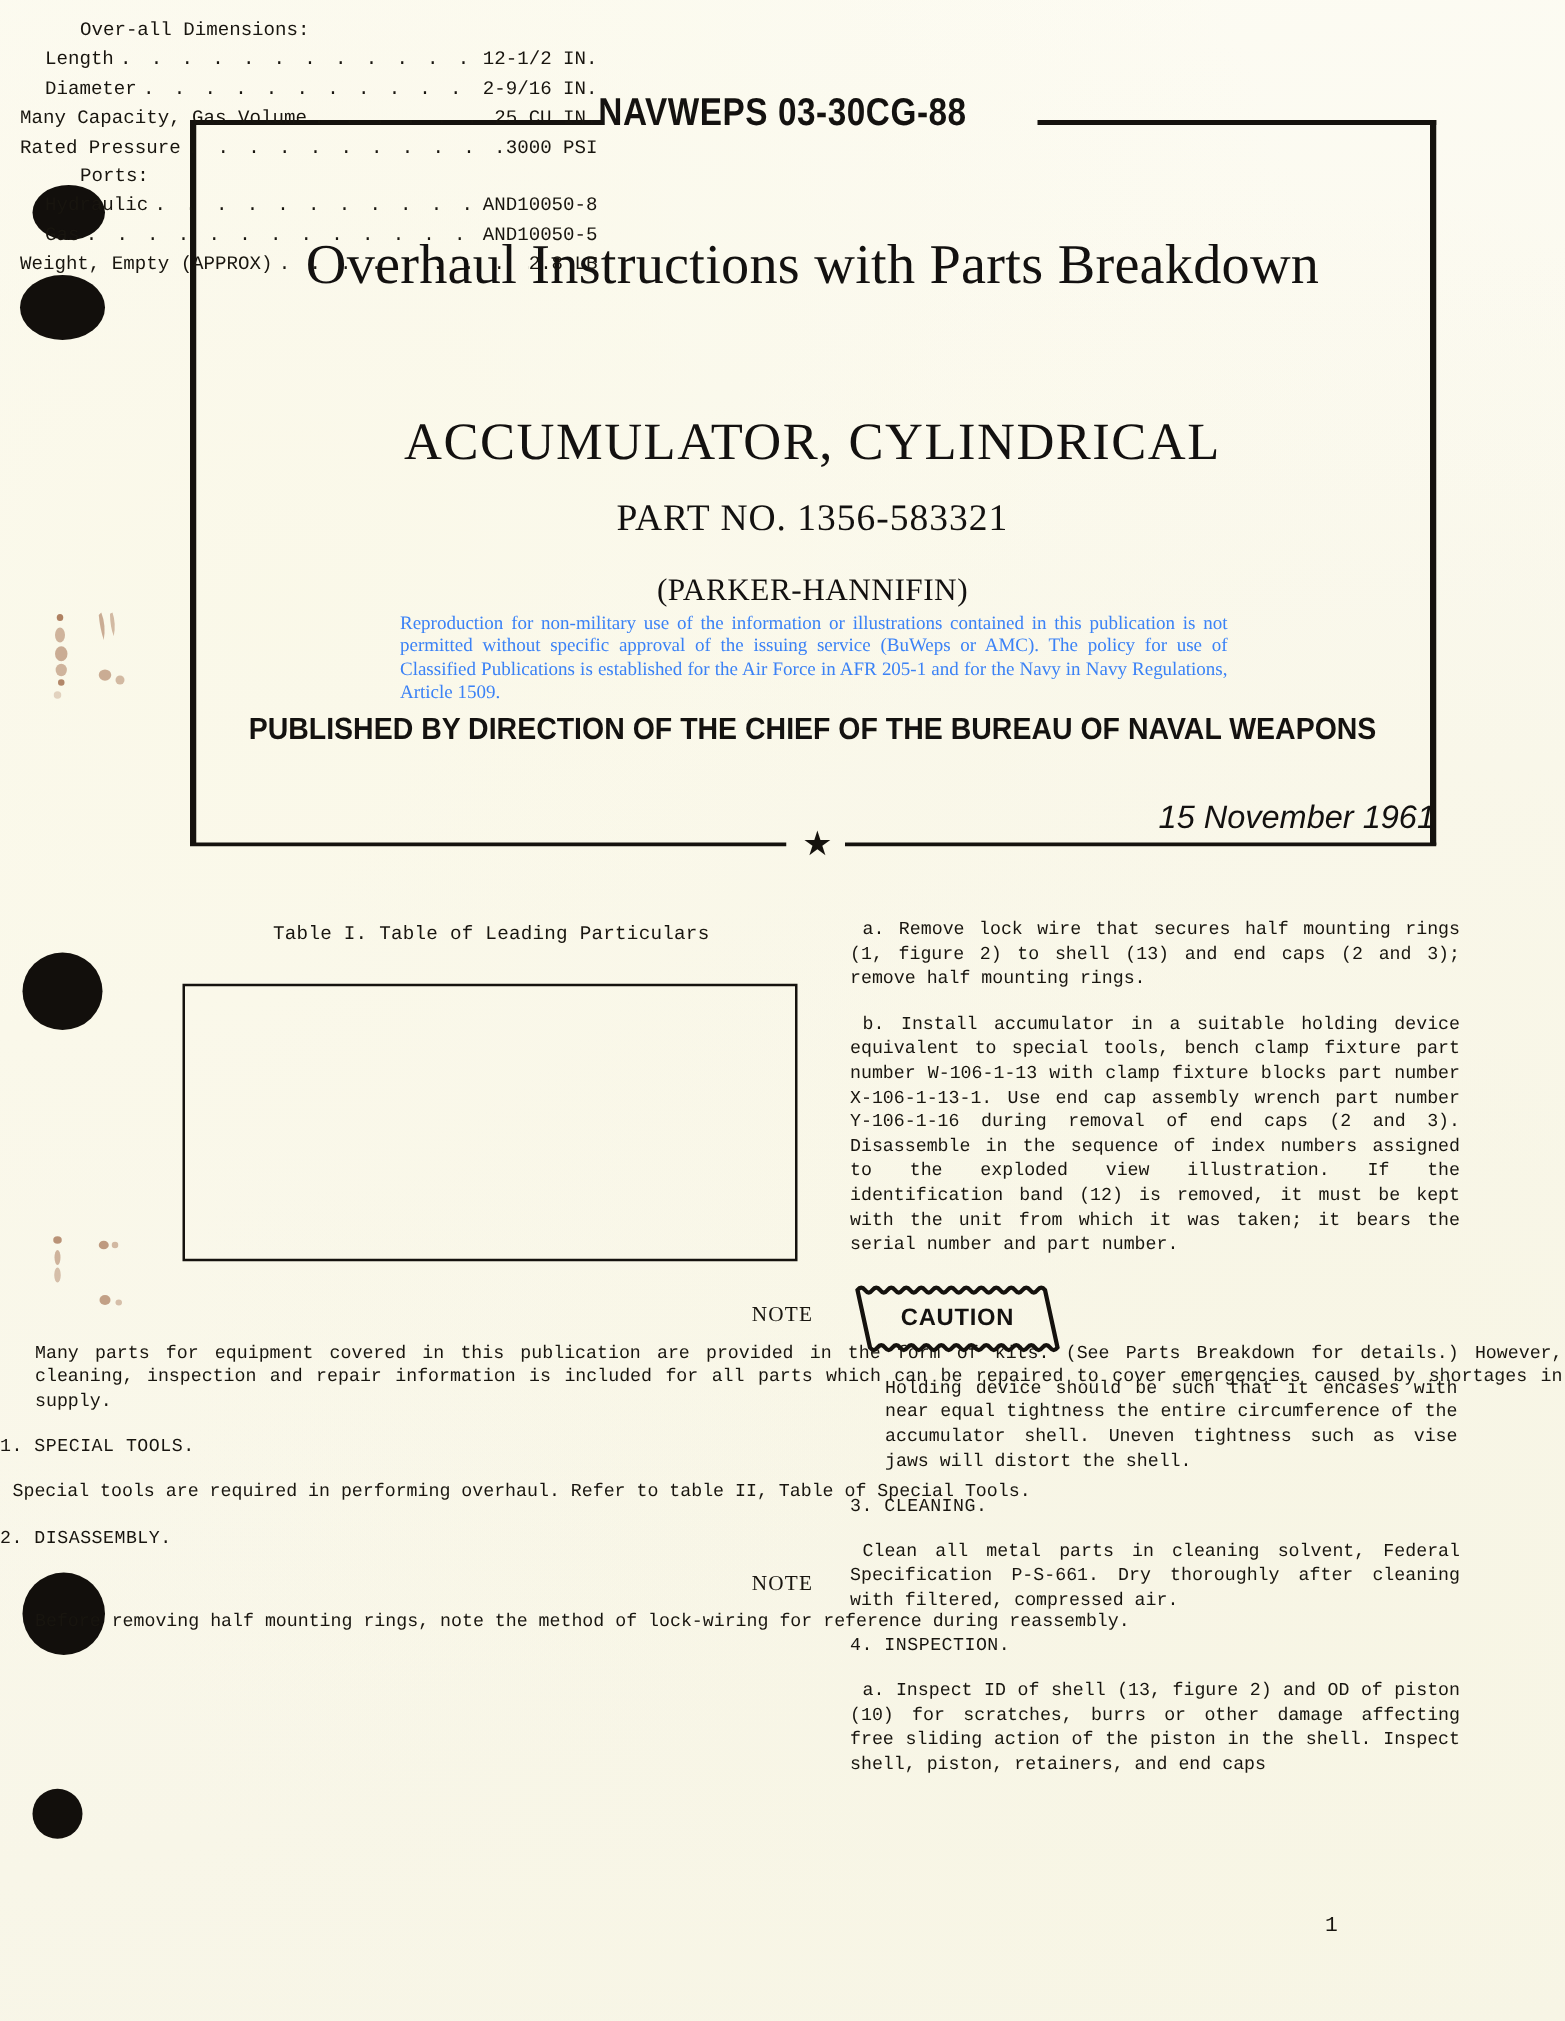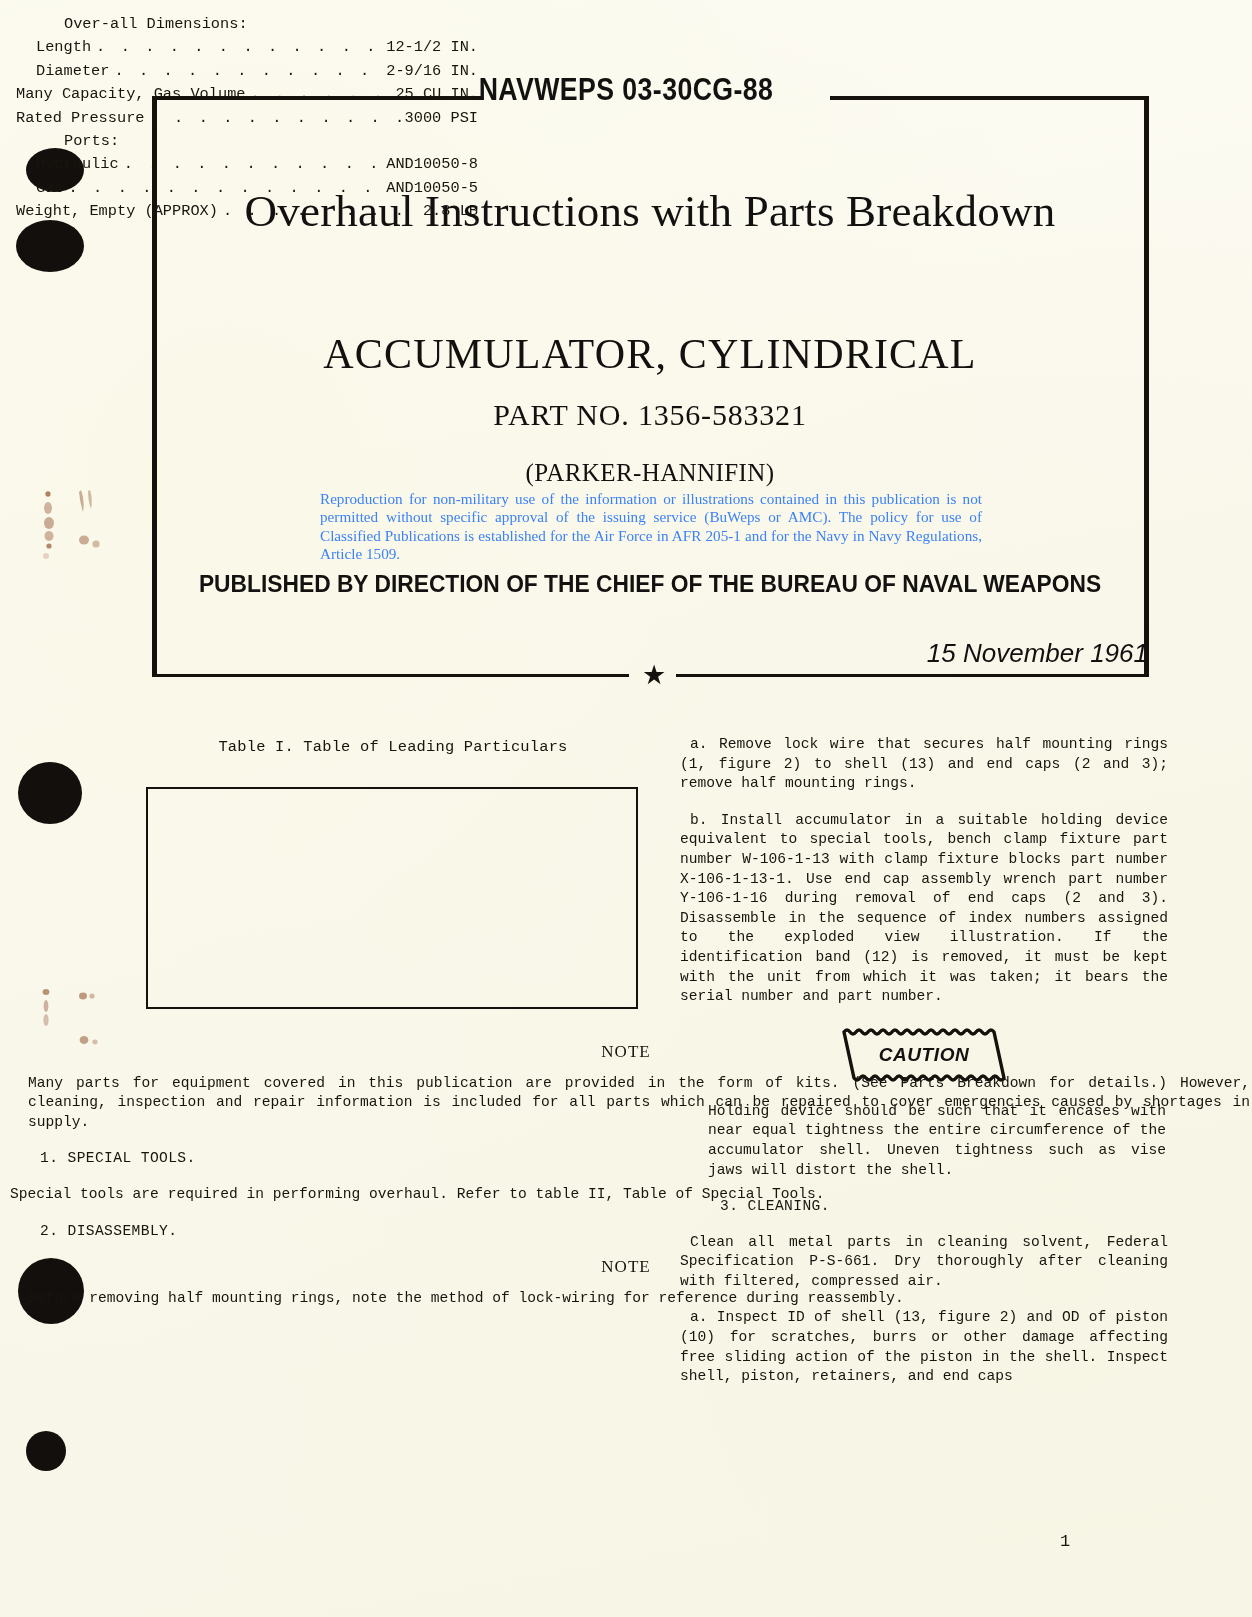--- a/index.html
+++ b/index.html
@@ -203,21 +203,20 @@
   .para {
     margin: 0 0 17px 0;
     text-align: justify;
     text-align-last: left;
     hyphens: none;
   }
   .para.indent { text-indent: 10px; }
   .head {
     margin: 0 0 16px 0;
     letter-spacing: 0.4px;
-    padding-left: 40px;
   }
   .note-label {
     margin: 0 0 12px 0;
     text-align: center;
     font-family: "Liberation Serif", serif;
     font-size: 17px;
     letter-spacing: 1px;
   }
   .note-body {
     margin: 0 0 17px 0;
@@ -275,22 +274,20 @@
     color: #18150f;
   }
   .trow .val { flex: 0 0 auto; }
   .sub { padding-left: 20px; }
   .plain { white-space: nowrap; margin-left: 48px; }
 
   
   #caution-wrap {
     margin: 6px 0 16px 0;
     display: flex;
-    justify-content: center;
-    font-style: italic;
   }
   #caution-box {
     position: relative;
     width: 172px;
     height: 62px;
     display: flex;
     align-items: center;
     justify-content: center;
   }
   #caution-box .scallop {
@@ -440,17 +437,18 @@
                    q-3,4 -6,0 q-3,-4 -6,0 q-3,4 -6,0 q-3,-4 -6,0 q-3,4 -6,0 q-3,-4 -6,0 q-3,4 -6,0 q-3,-4 -6,0 q-3,4 -6,0 q-3,-4 -6,0 q-3,4 -6,0 q-3,-4 -6,0 q-3,4 -6,0 q-3,-4 -6,0 q-3,4 -6,0 q-3,-4 -6,0 q-3,4 -6,0 q-3,-4 -6,0 q-3,4 -6,0 q-3,-4 -6,0 q-3,4 -6,0 q-3,-4 -6,0 q-3,4 -6,0 q-3,-4 -6,0 q-3,4 -6,0
                    Z"></path>
         </svg>
         <span id="caution-label">CAUTION</span>
       </div>
     </div>
 
     <p class="note-body inset">Holding device should be such that it encases with near equal tightness the entire circumference of the accumulator shell. Uneven tightness such as vise jaws will distort the shell.</p>
     <p class="head">3. CLEANING.</p>
     <p class="para indent">Clean all metal parts in cleaning solvent, Federal Specification P-S-661. Dry thoroughly after cleaning with filtered, compressed air.</p>
+    <p class="head">4. INSPECTION.</p>
     <p class="para indent">a. Inspect ID of shell (13, figure 2) and OD of piston (10) for scratches, burrs or other damage affecting free sliding action of the piston in the shell. Inspect shell, piston, retainers, and end caps</p>
   </div>
 
   <div id="page-number">1</div>
 </div>
 
 </body></html>

